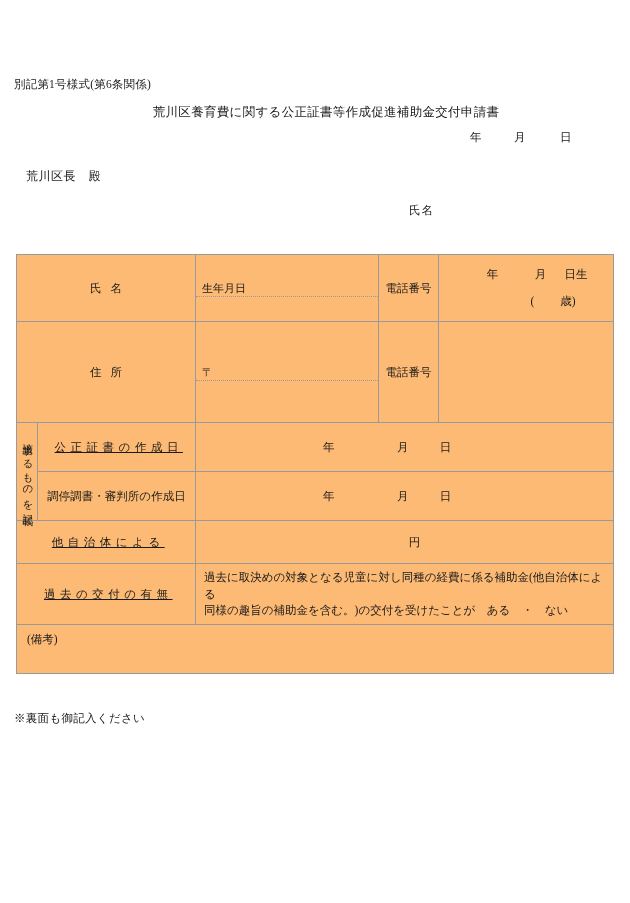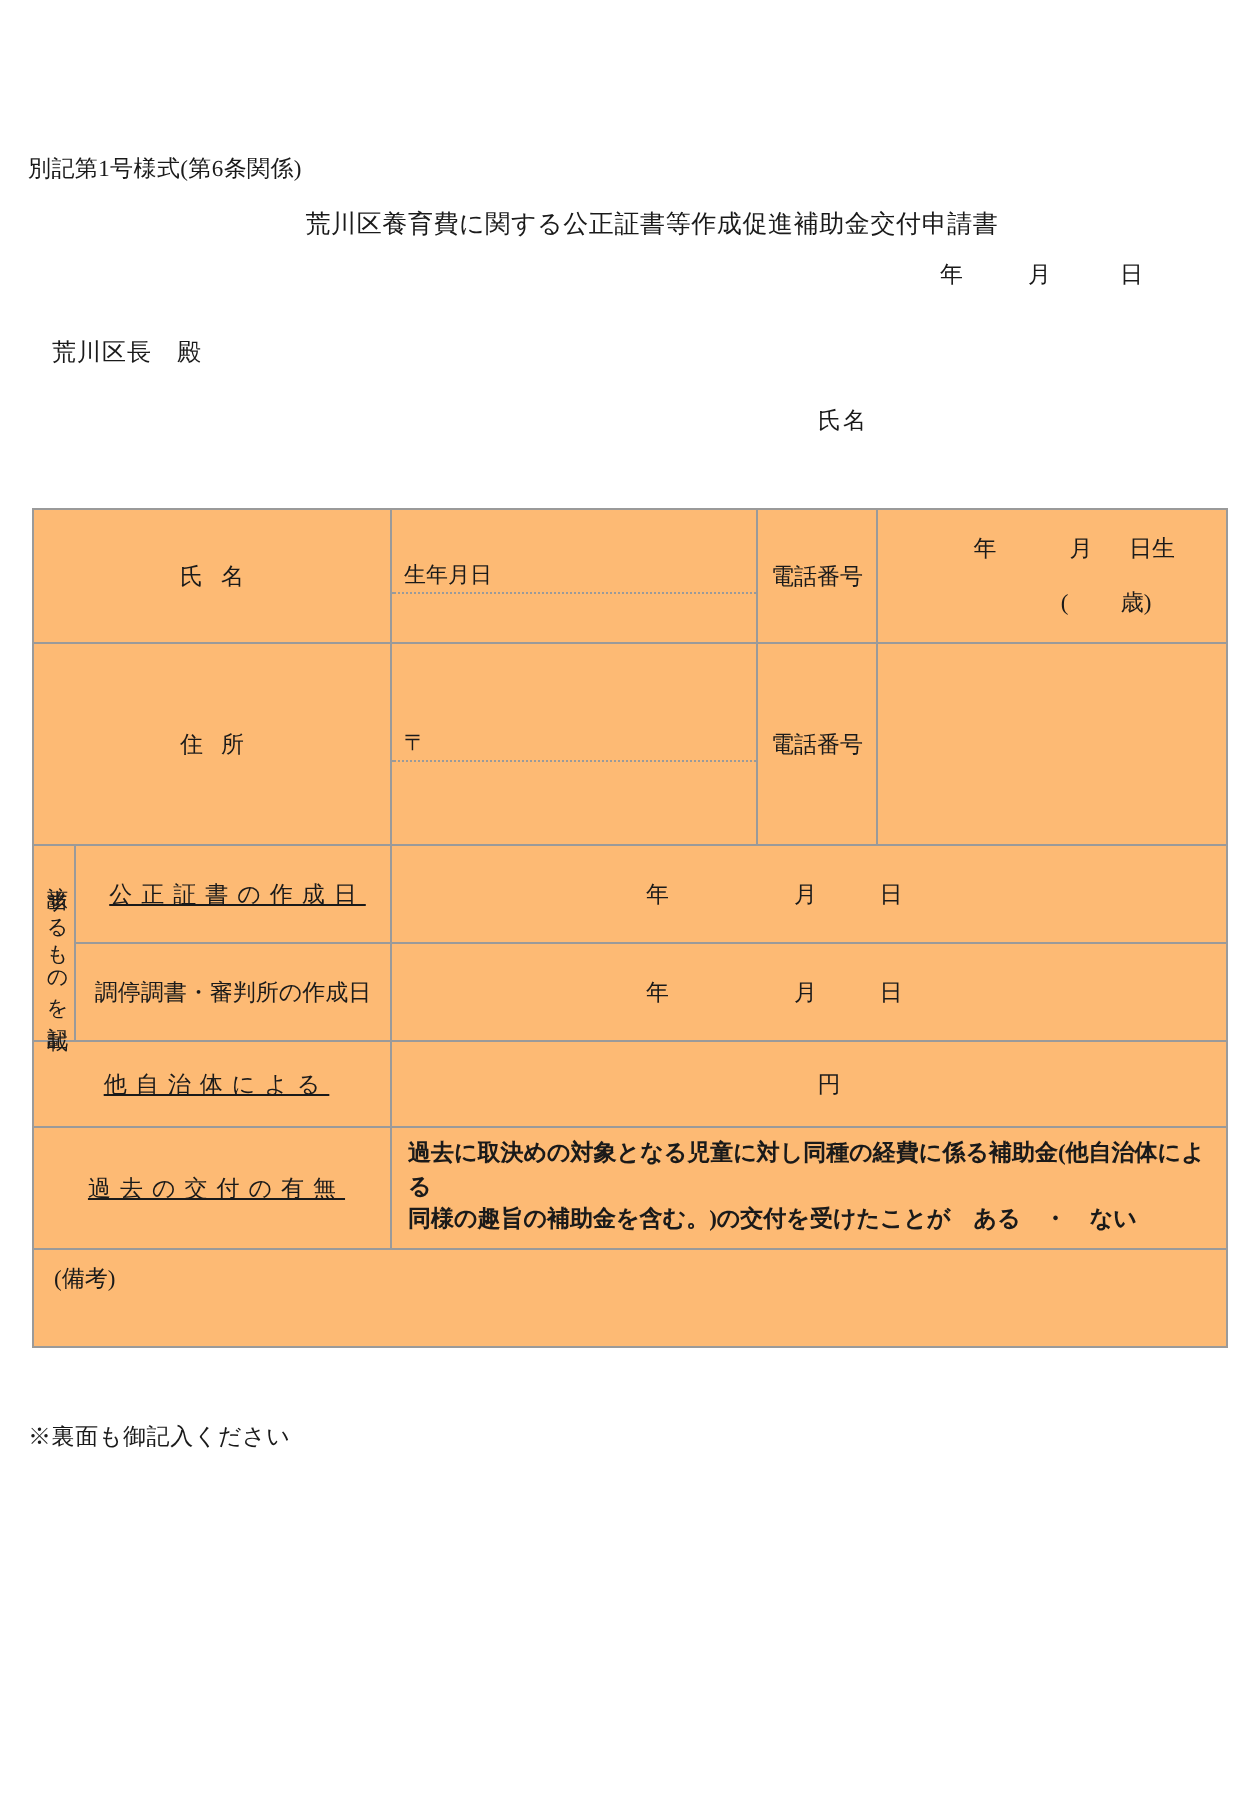--- a/index.html
+++ b/index.html
@@ -185,21 +185,20 @@
     text-align: center;
     padding-left: 20px;
     white-space: nowrap;
   }
 
   .past-text {
     display: block;
     padding: 5px 6px 5px 8px;
     font-size: 11.5px;
     line-height: 1.45;
-    font-weight: bold;
   }
   .past-text .l2 { display: block; }
 
   .remarks {
     display: block;
     padding: 7px 0 0 10px;
     font-size: 11.5px;
   }
 
   .footnote {

